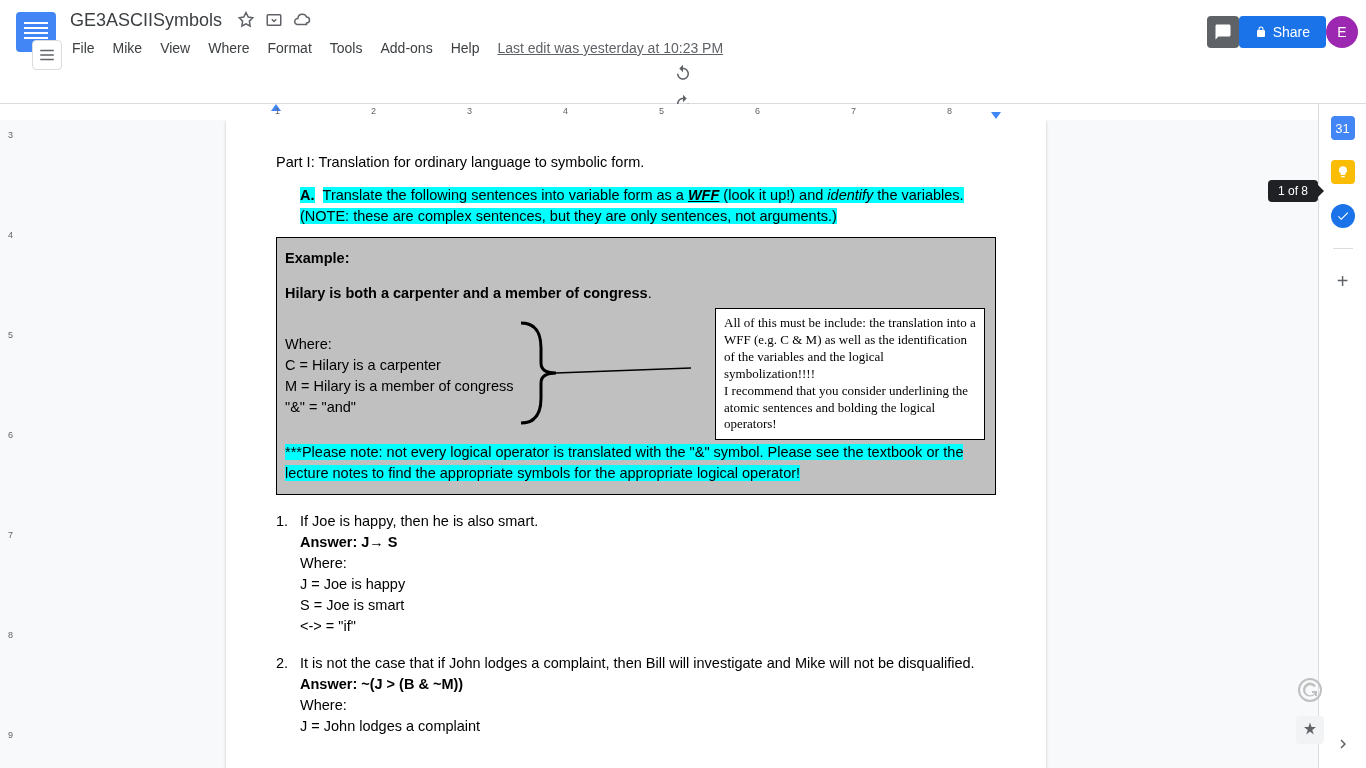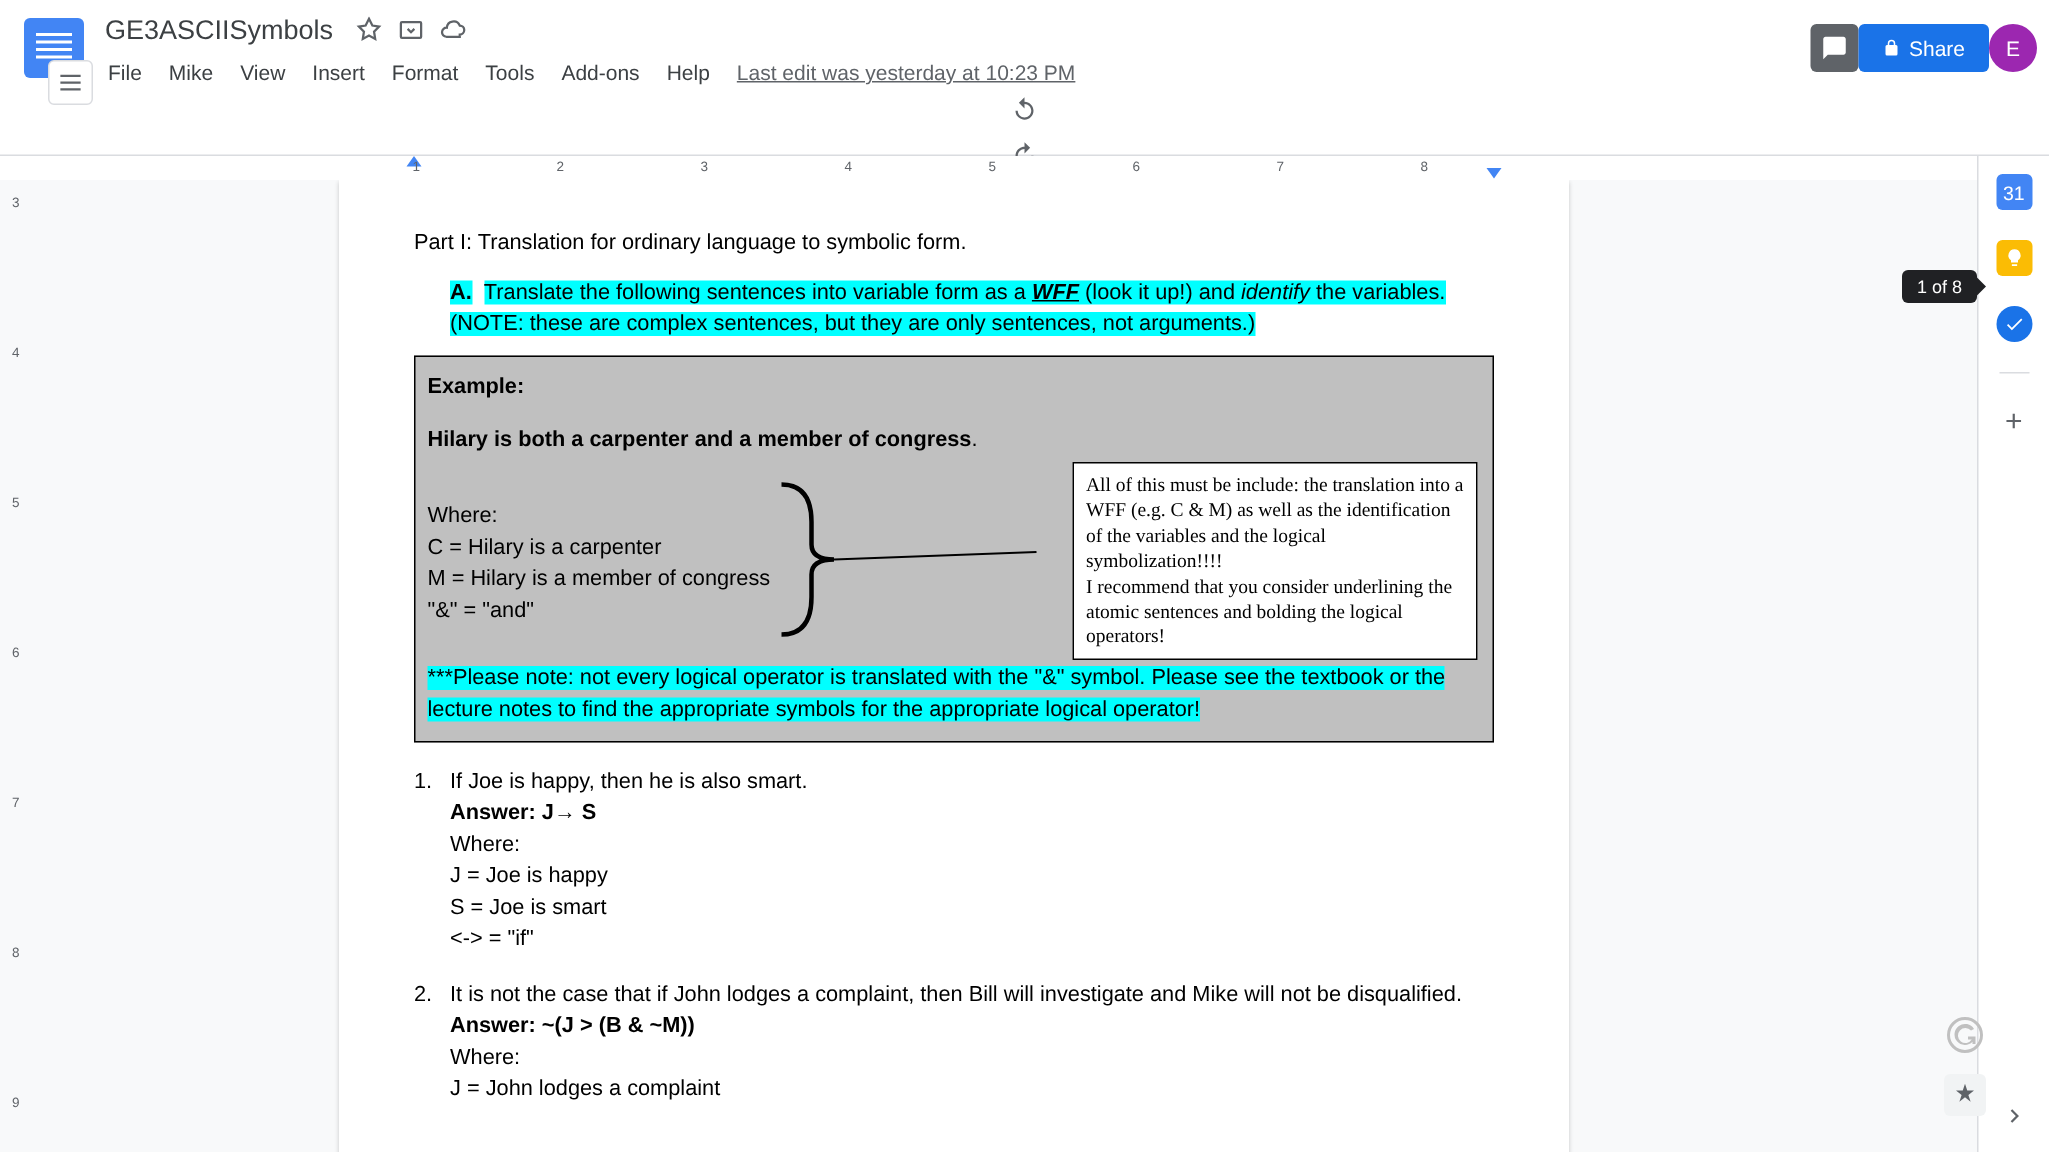--- a/index.html
+++ b/index.html
@@ -105,21 +105,21 @@
       <span class="title-icon">
         <svg width="18" height="18" viewBox="0 0 24 24" fill="none" stroke="#5f6368" stroke-width="2">
             <path d="M18 16a4 4 0 000-8 6 6 0 00-11.5 2A4 4 0 006 18h12z"></path>
           </svg>
       </span>
     </div>
     <div class="menu-row">
       <span class="menu-item">File</span>
       <span class="menu-item">Mike</span>
       <span class="menu-item">View</span>
-      <span class="menu-item">Insert</span>
+      <span class="menu-item">Where</span>
       <span class="menu-item">Format</span>
       <span class="menu-item">Tools</span>
       <span class="menu-item">Add-ons</span>
       <span class="menu-item">Help</span>
       <span class="last-edit">Last edit was yesterday at 10:23 PM</span>
     </div>
   </div>
   <div class="header-right">
     <div class="comment-btn">
       <svg width="18" height="18" viewBox="0 0 24 24" fill="#fff">

